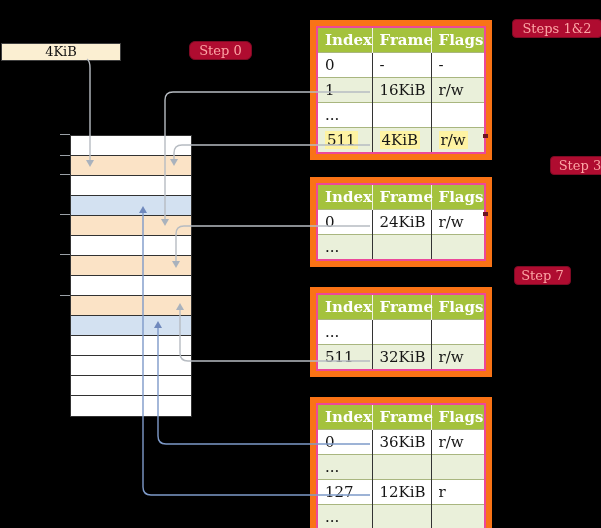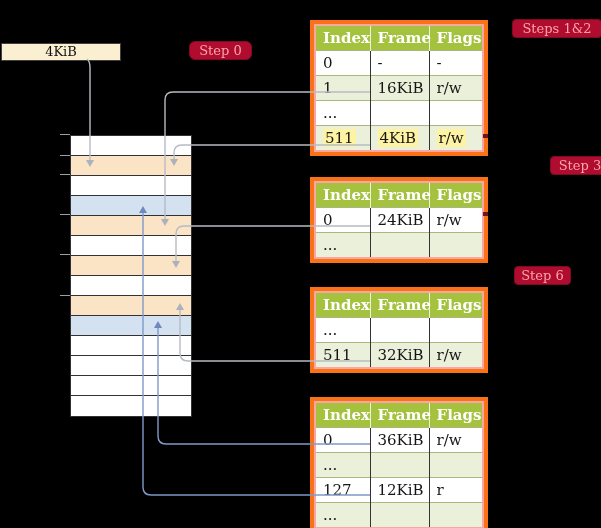--- a/index.html
+++ b/index.html
@@ -21,22 +21,22 @@
 
   
   .memcol{position:absolute;left:70px;top:135px;width:120px;border:1px solid #323232;}
   .mrow{width:100%;height:20px;box-sizing:border-box;border-bottom:1px solid #323232;}
   .mrow:last-child{border-bottom:none;}
   .c-white{background:#ffffff;} .c-orange{background:#fbe3c6;} .c-blue{background:#d3e1f1;}
 
   .tick{position:absolute;left:60px;width:10px;height:1px;background:#9aa0a6;}
 
   
-  .tbl{position:absolute;left:310px;width:166px;background:#fca5a5;
-       border:4px solid #f97316;padding:2px;}
+  .tbl{position:absolute;left:310px;width:166px;background:#ec4899;
+       border:6px solid #f97316;padding:2px;}
   #t1{top:20px;} #t2{top:177px;} #t3{top:287px;} #t4{top:397px;}
   .tbl table{border-collapse:collapse;width:166px;table-layout:fixed;}
   .tbl th{background:#a4c23d;color:#fff;font-weight:bold;font-size:15px;height:24px;
           text-align:left;padding:0 0 0 7px;border-right:1px solid #eef2df;}
   .tbl th:last-child{border-right:none;}
   .tbl td{font-size:15px;color:#151515;height:24px;padding:0 0 0 7px;
           border-right:1px solid #333;border-top:1px solid #a9b67f;overflow:hidden;}
   .tbl td:last-child{border-right:none;}
   tr.rw td{background:#ffffff;} tr.rg td{background:#eaf0da;}
   .col-i{width:54px;} .col-fr{width:59px;} .col-fl{width:53px;}
@@ -54,21 +54,21 @@
 </head>
 <body>
 
 <div id="stage">
 
   <div class="box4k">4KiB</div>
 
   <div class="badge" id="b-step0">Step 0</div>
   <div class="badge" id="b-steps12">Steps 1&amp;2</div>
   <div class="badge" id="b-step3">Step 3</div>
-  <div class="badge" id="b-step4">Step 6</div>
+  <div class="badge" id="b-step4">Step 7</div>
 
   <div class="memcol">
     <div class="mrow c-white"></div>
     <div class="mrow c-orange"></div>
     <div class="mrow c-white"></div>
     <div class="mrow c-blue"></div>
     <div class="mrow c-orange"></div>
     <div class="mrow c-white"></div>
     <div class="mrow c-orange"></div>
     <div class="mrow c-white"></div>

